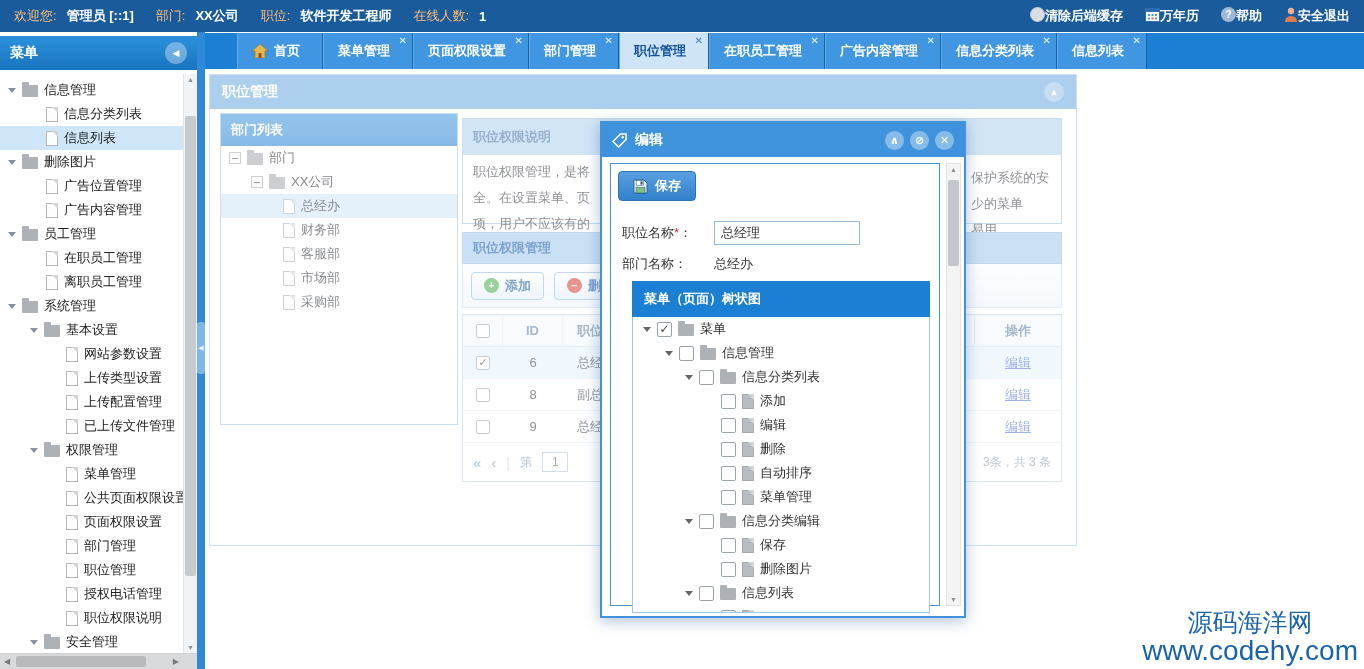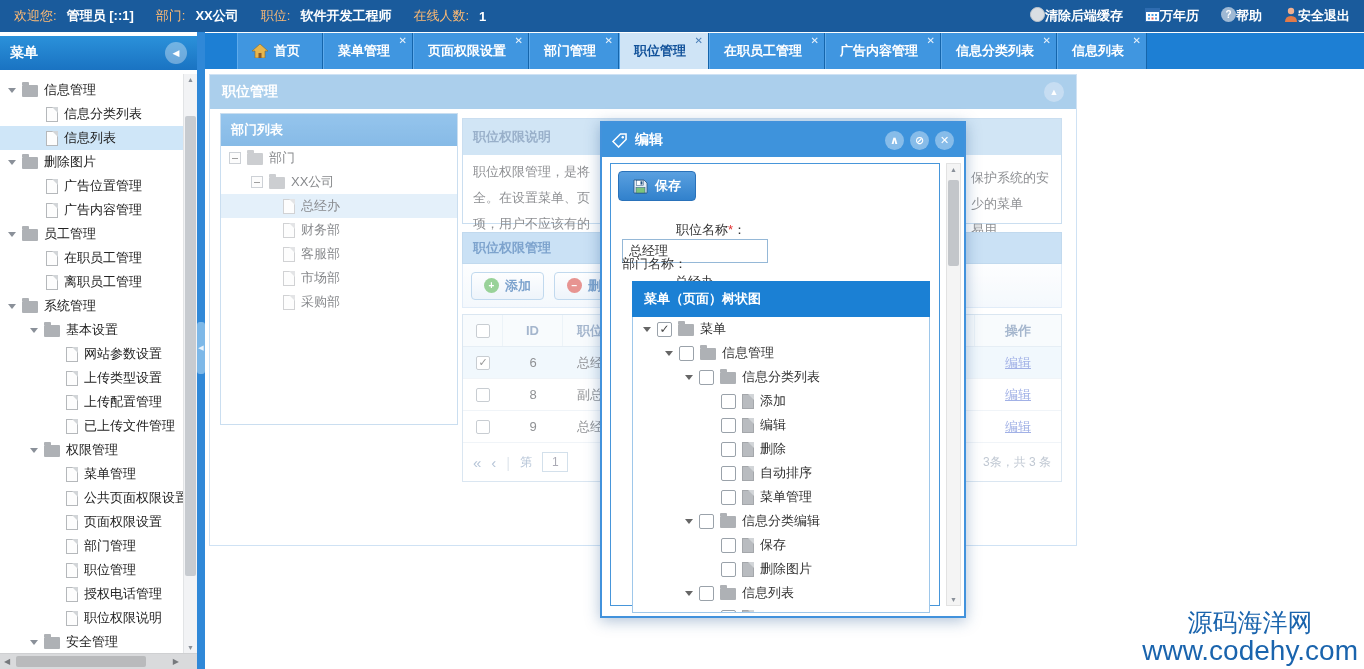--- a/index.html
+++ b/index.html
@@ -115,21 +115,21 @@
          border:2px solid #4292dc;box-shadow:0 3px 14px rgba(30,80,140,.35);}
   .modal-header{position:absolute;left:0;top:0;width:100%;height:34px;background:#3e93dc;color:#fff;
                 display:flex;align-items:center;gap:8px;padding:0 10px;font-weight:bold;font-size:14px;}
   .mbtns{margin-left:auto;display:flex;gap:6px;}
   .mbtn{width:19px;height:19px;border-radius:50%;background:rgba(255,255,255,.38);color:#fff;display:flex;
         align-items:center;justify-content:center;font-size:11px;cursor:pointer;}
   .modal-box{position:absolute;left:8px;top:40px;right:24px;bottom:10px;border:1px solid #4796da;background:#fff;}
   .mtool{position:absolute;left:16px;top:48px;}
   .savebtn{display:flex;align-items:center;gap:7px;height:30px;padding:0 14px;border:1px solid #2a72ba;border-radius:4px;
            background:linear-gradient(#5aa0e0,#3181cc);color:#fff;font-weight:bold;cursor:pointer;}
-  .frow{position:absolute;left:20px;display:flex;align-items:flex-end;font-size:13px;color:#333;flex-direction:column;}
+  .frow{position:absolute;left:20px;display:flex;align-items:center;font-size:13px;color:#333;}
   .frow .lab{width:92px;}
   .req{color:#e03030;}
   .frow input{width:146px;height:24px;border:1px solid #95b8d7;padding:0 6px;font-size:13px;color:#333;}
   .mtree-header{position:absolute;left:30px;top:158px;width:298px;height:36px;background:#1b80d4;color:#fff;
                 font-weight:bold;display:flex;align-items:center;padding:0 12px;}
   .mtree{position:absolute;left:30px;top:194px;width:298px;height:296px;border:1px solid #9ec7ea;border-top:none;
          overflow:hidden;background:#fff;}
   .m0{padding-left:10px}.m1{padding-left:32px}.m2{padding-left:52px}.m3{padding-left:88px}
   .mtree .trow{color:#333;}
   .marr{width:0;height:0;border-left:4px solid transparent;border-right:4px solid transparent;border-top:5px solid #666;flex:none;}

